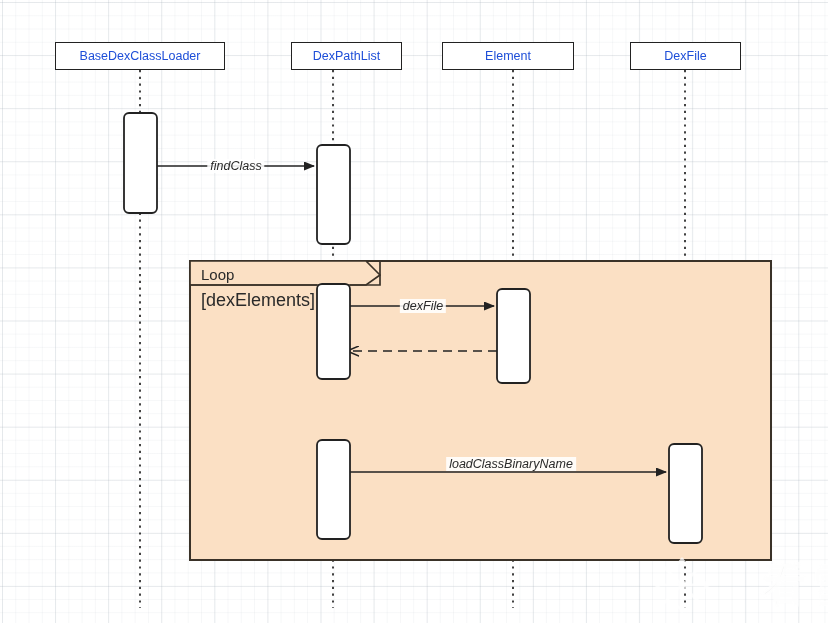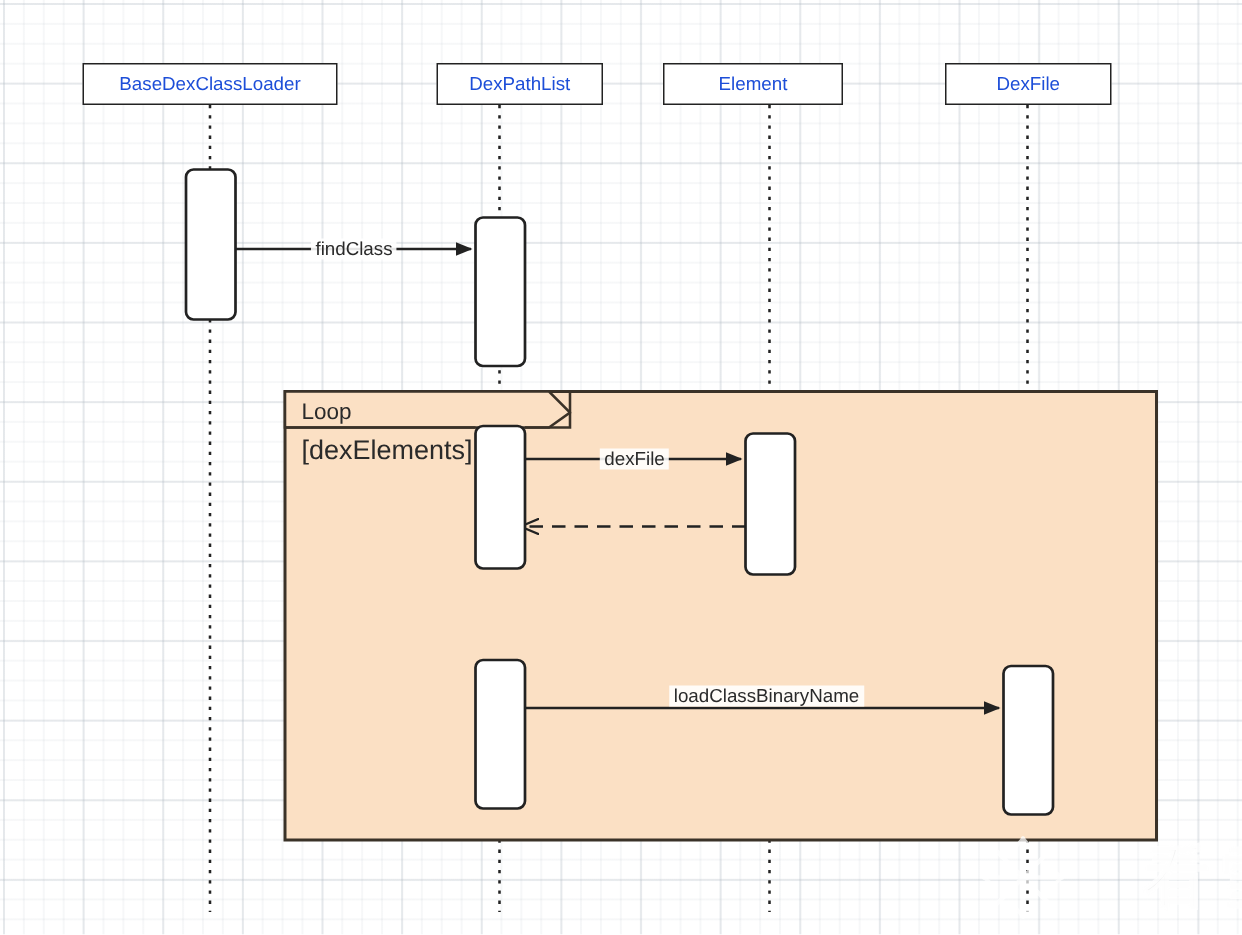--- a/index.html
+++ b/index.html
@@ -51,20 +51,21 @@
   }
   .msg-label {
     position: absolute;
     font-size: 12.5px;
     color: #2a2a2a;
     background: rgba(255,255,255,0.88);
     padding: 0 3px;
     white-space: nowrap;
     transform: translate(-50%, -50%);
     line-height: 14px;
+    font-style: italic;
   }
   .frag-title {
     position: absolute;
     font-size: 15px;
     color: #2a2a2a;
     white-space: nowrap;
   }
   .frag-guard {
     position: absolute;
     font-size: 18px;
@@ -158,21 +159,21 @@
   </svg>
 
   <div class="lifeline-head" style="left:55px; top:42px; width:170px; height:28px;">
     <span>BaseDexClassLoader</span>
   </div>
 
   <div class="lifeline-head" style="left:278px; top:42px; width:111px; height:28px;margin-left:13px;">
     <span>DexPathList</span>
   </div>
 
-  <div class="lifeline-head" style="left:442px; top:42px; width:120px; height:28px;">
+  <div class="lifeline-head" style="left:442px; top:42px; width:132px; height:28px;">
     <span>Element</span>
   </div>
 
   <div class="lifeline-head" style="left:630px; top:42px; width:111px; height:28px;">
     <span>DexFile</span>
   </div>
 
   <div class="msg-label" style="left:236px; top:166px;">findClass</div>
 
   <div class="msg-label" style="left:423px; top:306px;">dexFile</div>

